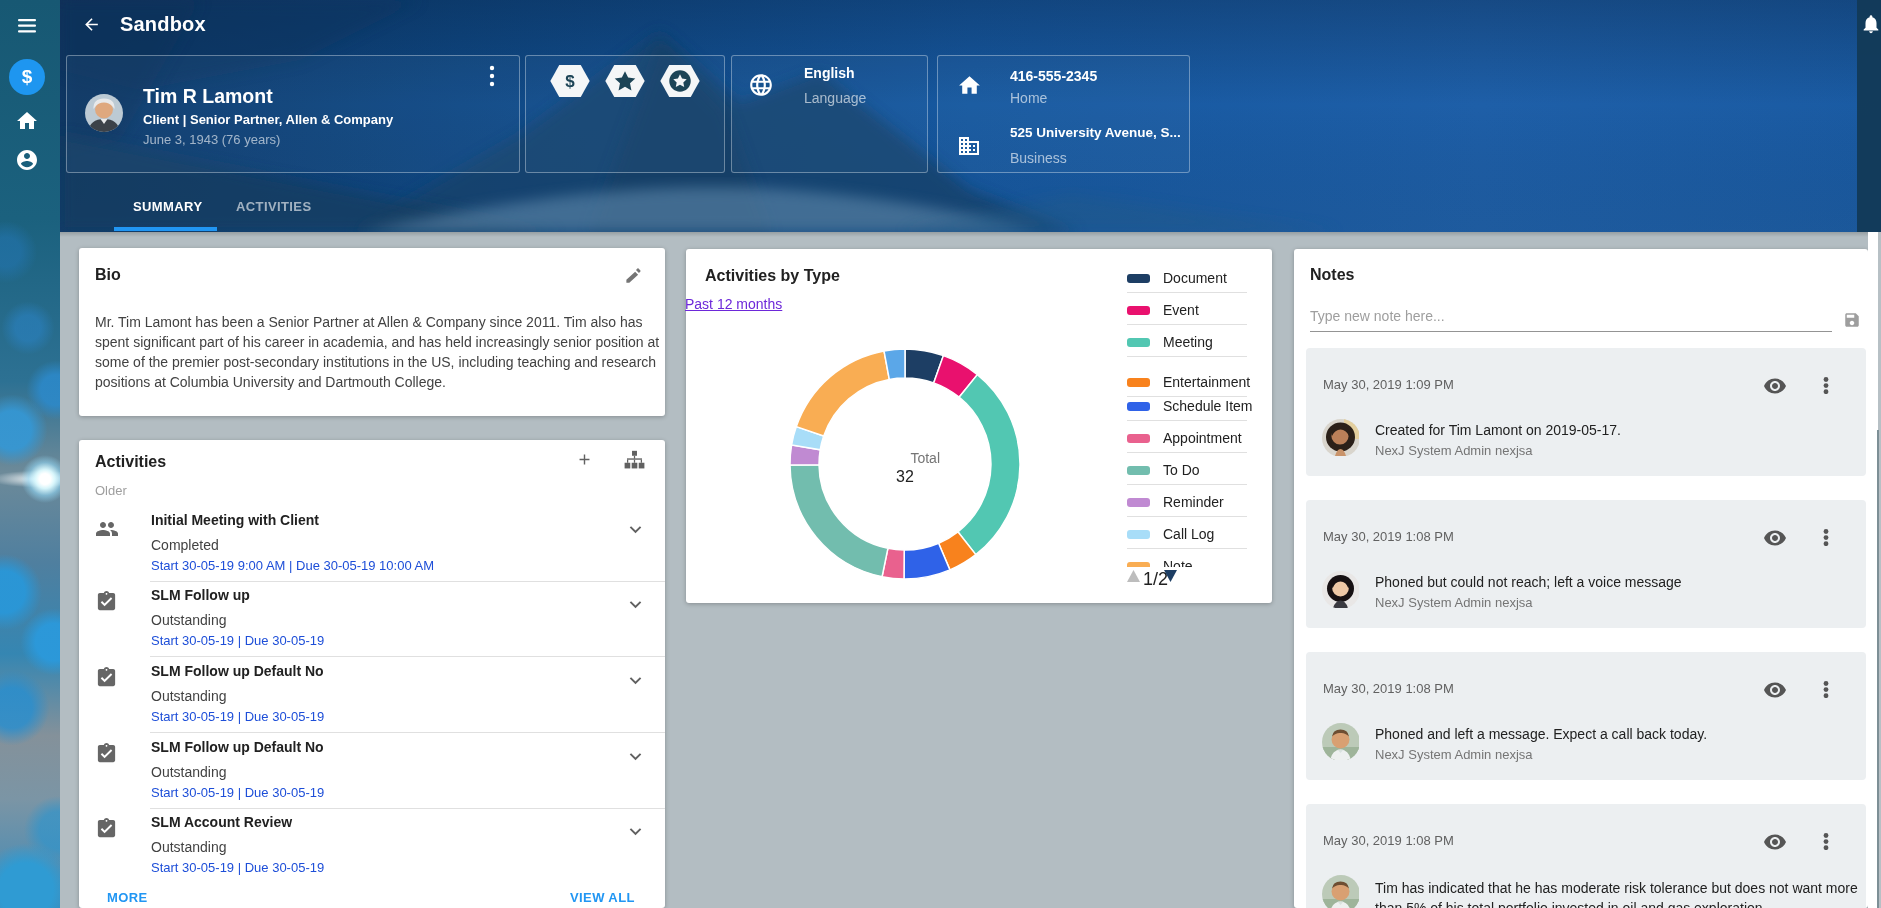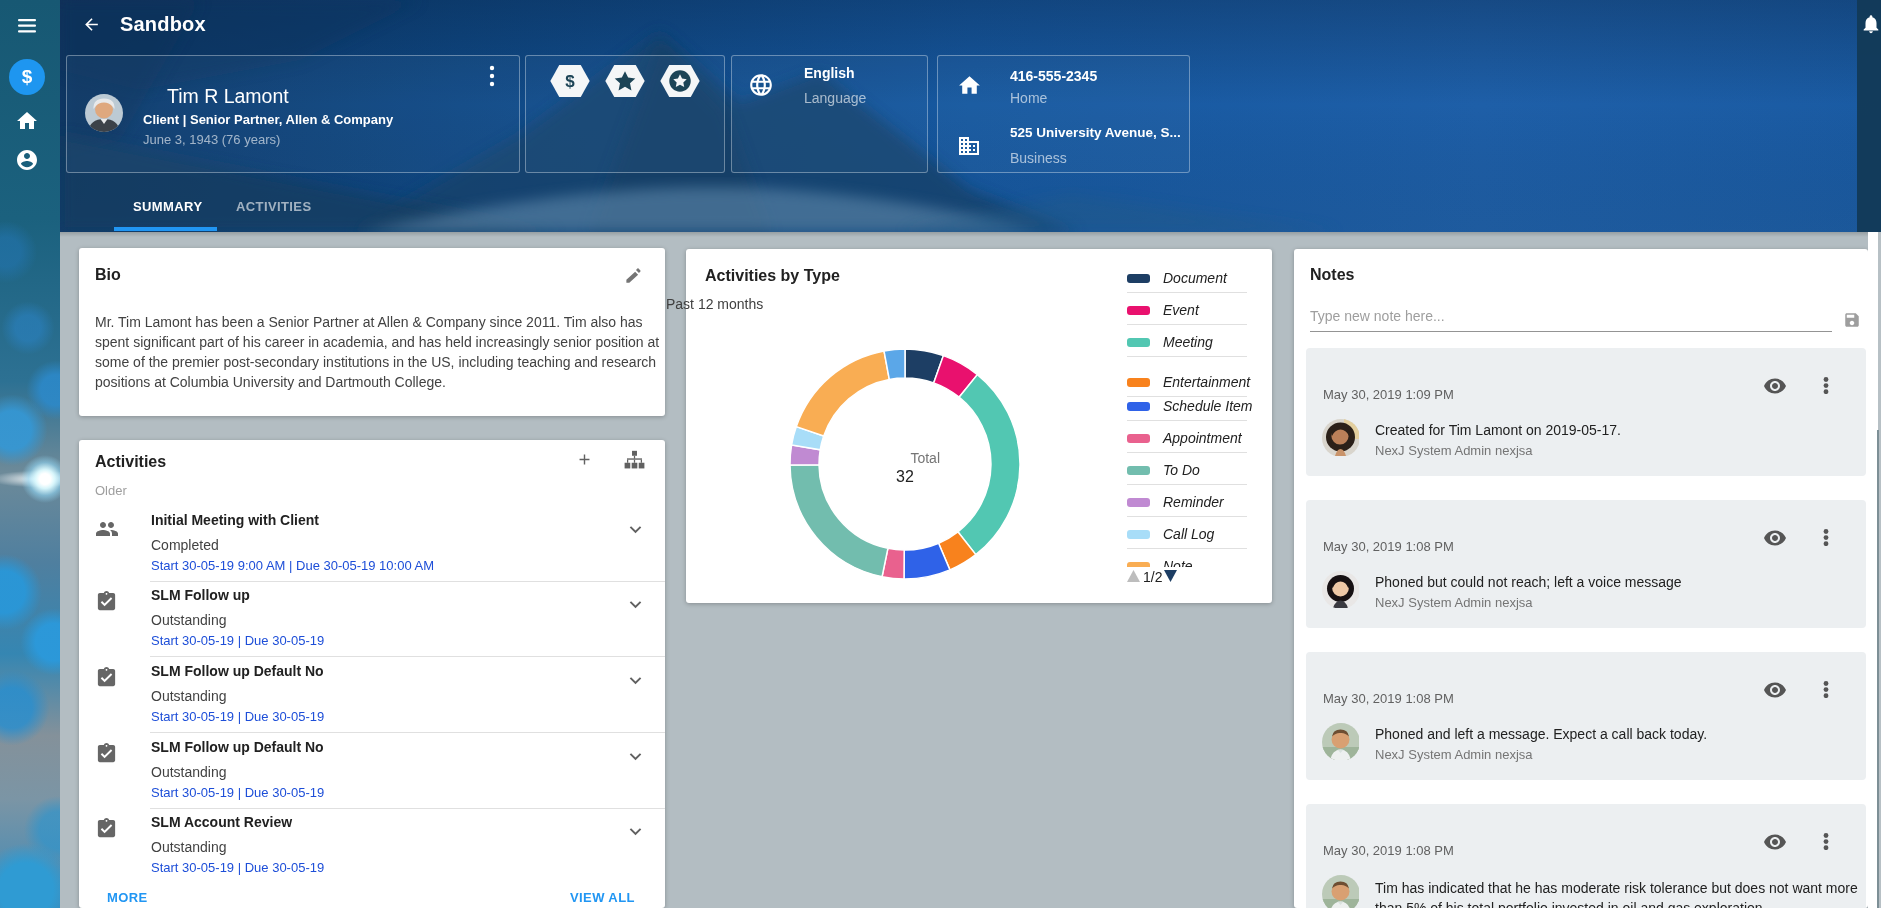--- a/index.html
+++ b/index.html
@@ -27,29 +27,29 @@
 #appbar-title{left:120px;top:13px;font-size:20px;font-weight:bold;color:#fff;letter-spacing:.2px;}
 .hcard{position:absolute;top:55px;height:118px;border:1px solid rgba(255,255,255,.35);border-radius:3px;background:rgba(90,140,190,.10);}
 .wt{color:#fff;font-weight:bold;font-size:14px;}
 .gt{color:rgba(255,255,255,.62);font-size:14px;}
 
 .tab{position:absolute;top:199px;font-size:13px;letter-spacing:.4px;font-weight:bold;}
 
 .card{position:absolute;background:#fff;border-radius:3px;box-shadow:0 1px 4px rgba(0,0,0,.25);}
 .ct{font-size:16px;font-weight:bold;color:#212121;}
 .note{position:absolute;left:12px;width:560px;height:128px;background:#eceff1;border-radius:4px;}
-.nts{position:absolute;left:17px;top:39px;font-size:13px;color:#616161;}
+.nts{position:absolute;left:17px;top:29px;font-size:13px;color:#616161;}
 .ntext{position:absolute;left:69px;top:74px;white-space:nowrap;font-size:14px;color:#212121;}
 .nsub{position:absolute;left:69px;top:95px;font-size:13px;color:#757575;}
 .avatar{position:absolute;left:16px;top:71px;width:38px;height:38px;border-radius:50%;overflow:hidden;}
 .acttitle{position:absolute;left:56px;font-size:14px;font-weight:bold;color:#212121;}
 .actstat{position:absolute;left:56px;font-size:14px;color:#424242;}
 .actdate{position:absolute;left:56px;font-size:13px;color:#1d4ed8;}
 .actdiv{position:absolute;height:1px;background:#e0e0e0;}
-.leg{position:absolute;left:441px;height:32px;width:130px;font-style:italic;}
+.leg{position:absolute;left:441px;height:32px;width:130px;}
 .legsw{position:absolute;left:0;top:7px;width:23px;height:9px;border-radius:3px;}
 .leglb{position:absolute;left:36px;top:3px;font-size:14px;color:#212121;}
 .legdv{position:absolute;left:0;top:25px;width:120px;height:1px;background:#e0e0e0;}
 .link{color:#2196f3;font-weight:bold;font-size:13px;letter-spacing:.4px;}
 svg{display:block;}
 </style>
 </head>
 <body>
 <div id="app">
 
@@ -100,21 +100,21 @@
 
   <div class="abs" style="left:85px;top:94px;width:38px;height:38px;border-radius:50%;overflow:hidden;">
     <svg width="38" height="38" viewBox="0 0 38 38">
         <rect width="38" height="38" fill="#bccad4"></rect>
         <circle cx="19" cy="15.5" r="9" fill="#dfa87e"></circle>
         <path d="M8.5 15 Q8 4.5 19 4.5 Q30 4.5 29.5 15 L27.5 12.5 Q24 8.5 19 8.5 Q13.5 8.5 10.5 12.5 Z" fill="#e8e9ea"></path>
         <path d="M3 38 Q5 25 19 25 Q33 25 35 38 Z" fill="#3c4249"></path>
         <path d="M15.5 25 L19 30 L22.5 25 Z" fill="#e8e9ea"></path>
       </svg>
   </div>
-  <div class="abs" style="left:143px;top:85px;font-size:19.5px;font-weight:normal;color:#fff;margin-left:24px;">Tim R Lamont</div>
+  <div class="abs" style="left:143px;top:85px;font-size:19.5px;font-weight:bold;color:#fff;">Tim R Lamont</div>
   <div class="abs wt" style="left:143px;top:112px;font-size:13px;">Client | Senior Partner, Allen &amp; Company</div>
   <div class="abs" style="left:143px;top:132px;font-size:13px;color:rgba(255,255,255,.6);">June 3, 1943 (76 years)</div>
   <svg class="abs" style="left:484px;top:64px" width="16" height="26" viewBox="0 0 16 26">
       <g fill="#fff">
         <circle cx="8" cy="4" r="2.2"></circle>
         <circle cx="8" cy="12" r="2.2"></circle>
         <circle cx="8" cy="20" r="2.2"></circle>
       </g>
     </svg>
 
@@ -238,21 +238,21 @@
         <svg class="abs" style="left:529px;top:7px" width="23" height="23" viewBox="0 0 24 24">
           <path d="M16.59 8.59L12 13.17 7.41 8.59 6 10l6 6 6-6z" fill="#616161"></path>
         </svg>
       </div>
     </div>
   <div class="abs link" style="left:107px;top:890px;">MORE</div>
   <div class="abs link" style="left:570px;top:890px;">VIEW ALL</div>
 
   <div class="card" style="left:686px;top:249px;width:586px;height:354px;"></div>
   <div class="abs ct" style="left:705px;top:267px;">Activities by Type</div>
-  <div class="abs" style="left:666px;top:296px;font-size:14px;color:#404040;">Past 12 months</div>
+  <div class="abs" style="left:685px;top:296px;font-size:14px;color:#6d28d9;text-decoration:underline;">Past 12 months</div>
   <div class="abs" style="left:785px;top:344px;width:240px;height:240px;">
     <svg width="240" height="240" viewBox="0 0 240 240">
       <path d="M120.0 5.0A115 115 0 0 1 158.4 11.6L148.7 38.9A86 86 0 0 0 120.0 34.0Z" fill="#1d3e64" stroke="#fff" stroke-width="1.5"></path>
       <path d="M158.4 11.6A115 115 0 0 1 192.4 30.6L174.1 53.2A86 86 0 0 0 148.7 38.9Z" fill="#e9116e" stroke="#fff" stroke-width="1.5"></path>
       <path d="M192.4 30.6A115 115 0 0 1 190.8 210.6L172.9 187.8A86 86 0 0 0 174.1 53.2Z" fill="#52c7b2" stroke="#fff" stroke-width="1.5"></path>
       <path d="M190.8 210.6A115 115 0 0 1 164.9 225.9L153.6 199.2A86 86 0 0 0 172.9 187.8Z" fill="#f8821d" stroke="#fff" stroke-width="1.5"></path>
       <path d="M164.9 225.9A115 115 0 0 1 119.0 235.0L119.2 206.0A86 86 0 0 0 153.6 199.2Z" fill="#2f62e8" stroke="#fff" stroke-width="1.5"></path>
       <path d="M119.0 235.0A115 115 0 0 1 97.1 232.7L102.9 204.3A86 86 0 0 0 119.2 206.0Z" fill="#e9618e" stroke="#fff" stroke-width="1.5"></path>
       <path d="M97.1 232.7A115 115 0 0 1 5.0 121.0L34.0 120.8A86 86 0 0 0 102.9 204.3Z" fill="#72bdae" stroke="#fff" stroke-width="1.5"></path>
       <path d="M5.0 121.0A115 115 0 0 1 6.6 101.0L35.2 105.8A86 86 0 0 0 34.0 120.8Z" fill="#c08ad2" stroke="#fff" stroke-width="1.5"></path>
@@ -311,21 +311,21 @@
       </div>
       <div class="leg" style="top:288px;">
         <div class="legsw" style="background:#f9ad53;"></div>
         <div class="leglb">Note</div>
       </div>
     </div>
 
   <svg class="abs" style="left:1127px;top:570px" width="13" height="12" viewBox="0 0 13 12">
       <polygon points="6.5,0 13,12 0,12" fill="#bdbdbd"></polygon>
     </svg>
-  <div class="abs" style="left:1143px;top:569px;font-size:14px;color:#212121;">1/2</div>
+  <div class="abs" style="left:1143px;top:569px;font-size:18px;color:#212121;">1/2</div>
   <svg class="abs" style="left:1164px;top:570px" width="13" height="12" viewBox="0 0 13 12">
       <polygon points="0,0 13,0 6.5,12" fill="#1d3e64"></polygon>
     </svg>
 
   <div class="card" style="left:1294px;top:249px;width:574px;height:659px;"></div>
   <div class="abs ct" style="left:1310px;top:266px;">Notes</div>
   <div class="abs" style="left:1310px;top:308px;font-size:14px;color:#9e9e9e;">Type new note here...</div>
   <div class="abs" style="left:1310px;top:331px;width:522px;height:1px;background:#949494;"></div>
   <svg class="abs" style="left:1843px;top:311px" width="18" height="18" viewBox="0 0 24 24">
       <path d="M17 3H5c-1.11 0-2 .9-2 2v14c0 1.1.89 2 2 2h14c1.1 0 2-.9 2-2V7l-4-4zm-5 16c-1.66 0-3-1.34-3-3s1.34-3 3-3 3 1.34 3 3-1.34 3-3 3zm3-10H5V5h10v4z" fill="#9e9e9e"></path>

